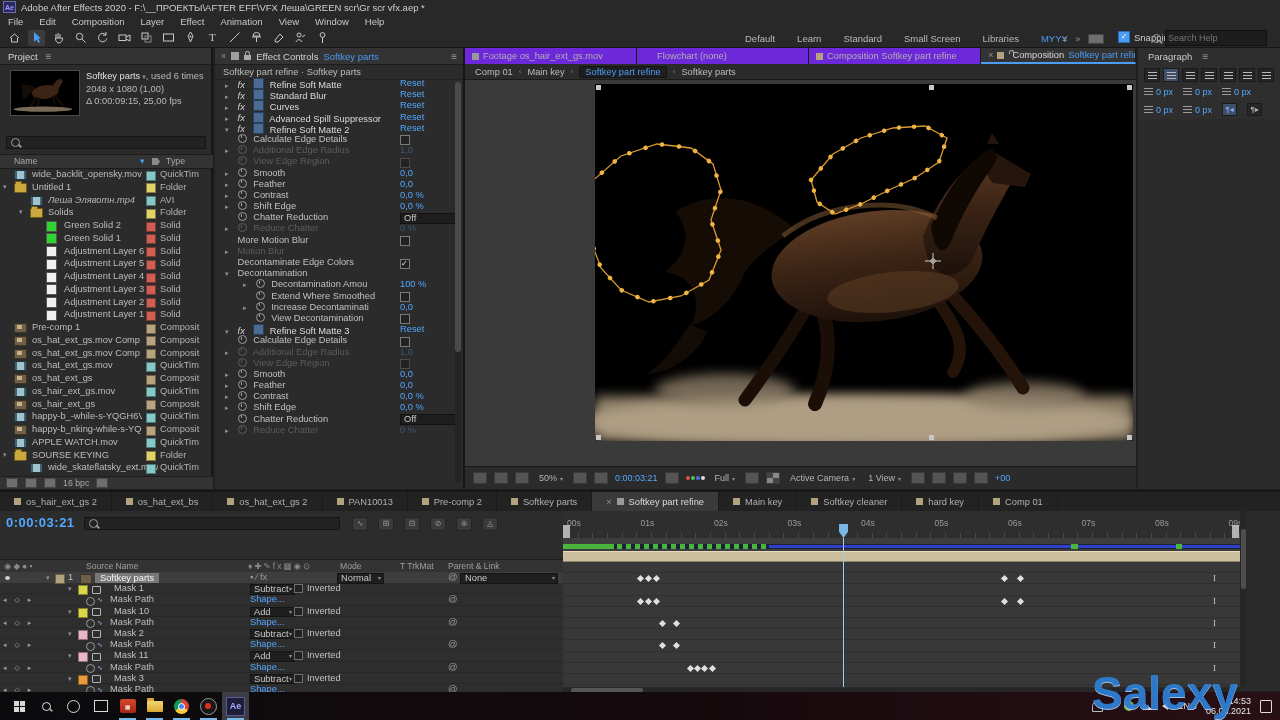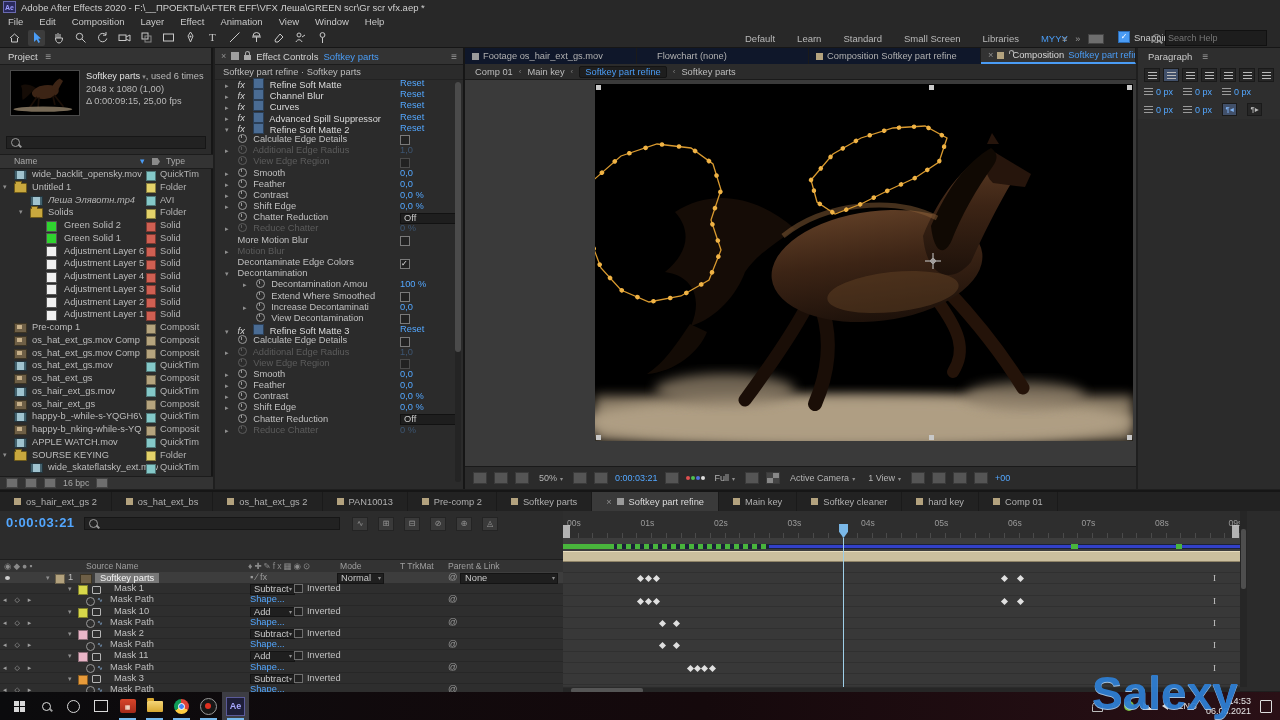--- a/index.html
+++ b/index.html
@@ -117,21 +117,21 @@
   .fx-row.ind1{padding-left:28px;}
   .fx-row.dim .lbl{color:#5c5c5c;}
   .fx-row.dim .val{color:#3d5673;}
   .fx-row.dim .sw{border-color:#5c5c5c;} .fx-row.dim .sw::after{background:#5c5c5c;}
   .fx-row.dim .cb{border-color:#4a4a4a;}
   .escroll{position:absolute;right:2px;top:34px;width:6px;height:400px;background:#242424;border-radius:3px;}
   .escroll .thumb{position:absolute;left:0;top:0;width:6px;height:270px;background:#4b4b4b;border-radius:3px;}
 
   
   .viewer{position:absolute;left:465px;top:48px;width:671px;height:441px;background:#3a3a3a;box-sizing:border-box;border-right:2px solid #161616;}
-  .vtabs{position:absolute;left:0;top:0;width:671px;height:16px;background:#0f172a;display:flex;}
+  .vtabs{position:absolute;left:0;top:0;width:671px;height:16px;background:#6d28d9;display:flex;}
   .vtab{display:flex;align-items:center;gap:4px;padding:0 7px;border-right:1px solid #1a1a1a;color:#b0b0b0;font-size:9.3px;width:172px;box-sizing:border-box;overflow:hidden;white-space:nowrap;}
   .vtab .sq{flex:none;width:7px;height:7px;background:#b3a27e;}
   .vtab.active{background:#333;color:#d8d8d8;width:auto;flex:1;border-bottom:2px solid #4a9cf5;}
   .vtab.active .bluepart{color:#4a9cf5;}
   .vcrumbs{position:absolute;left:0;top:16px;width:671px;height:16px;background:#2b2b2b;border-bottom:1px solid #1a1a1a;
     display:flex;align-items:center;gap:6px;padding-left:10px;box-sizing:border-box;font-size:9.3px;color:#bdbdbd;}
   .vcrumbs .sep{color:#7c7c7c;font-size:8px;}
   .crumb.sel{background:#1e1e1e;border:1px solid #141414;color:#4a9cf5;padding:0 5px;border-radius:2px;}
   .vcanvas-wrap{position:absolute;left:0;top:32px;width:671px;height:386px;background:#3a3a3a;overflow:hidden;}
   .compsvg{position:absolute;left:130px;top:4px;width:538px;height:357px;}
@@ -673,21 +673,21 @@
           <span class="reset">Reset</span>
           
           
         </div>
 
         <div class="fx-row fxh">
           <span class="tw">▸</span>
           <span class="fxi">fx</span>
           <span class="effthumb"></span>
           
-          <span class="lbl">Channel Blur</span>
+          <span class="lbl">Standard Blur</span>
           
           <span class="reset">Reset</span>
           
           
         </div>
 
         <div class="fx-row fxh">
           <span class="tw">▸</span>
           <span class="fxi">fx</span>
           <span class="effthumb"></span>

